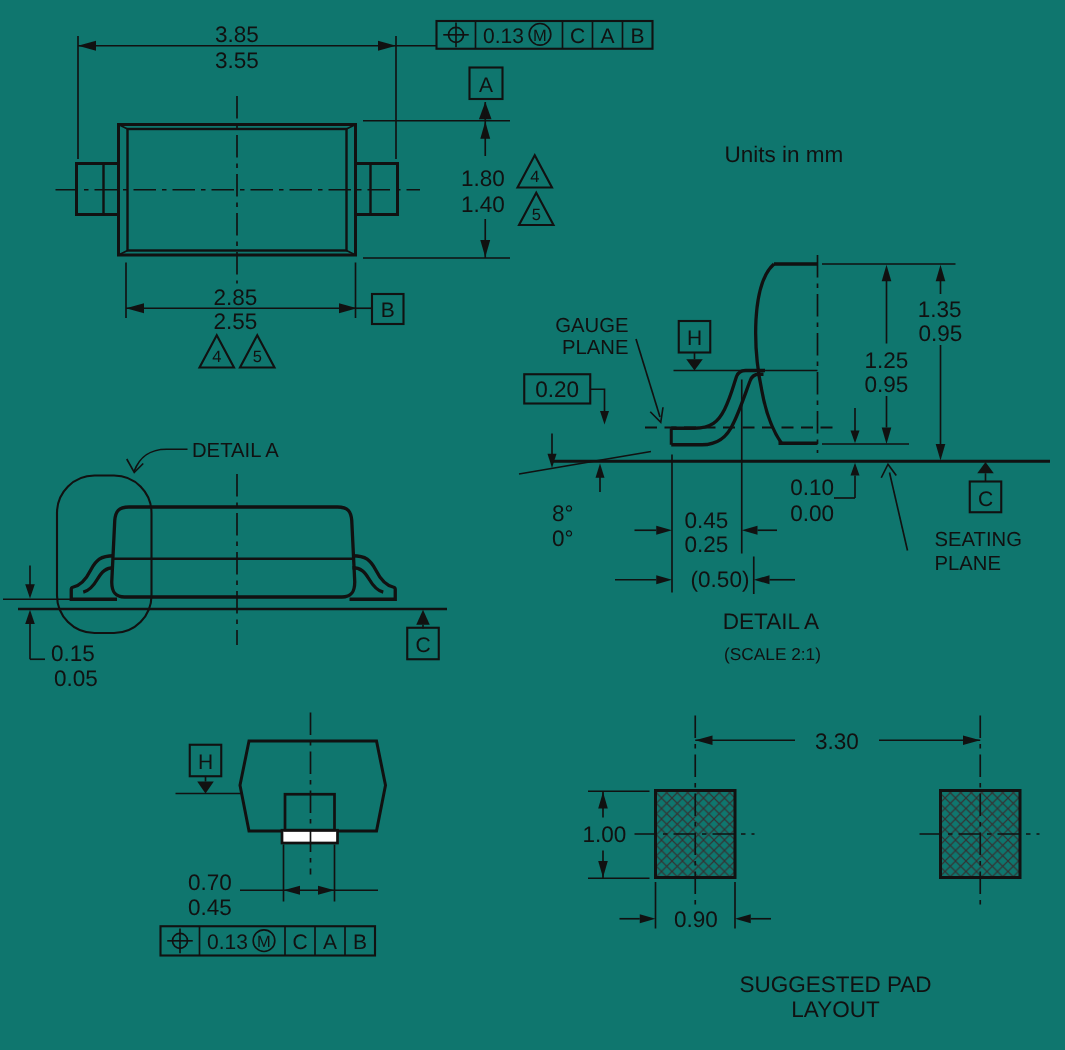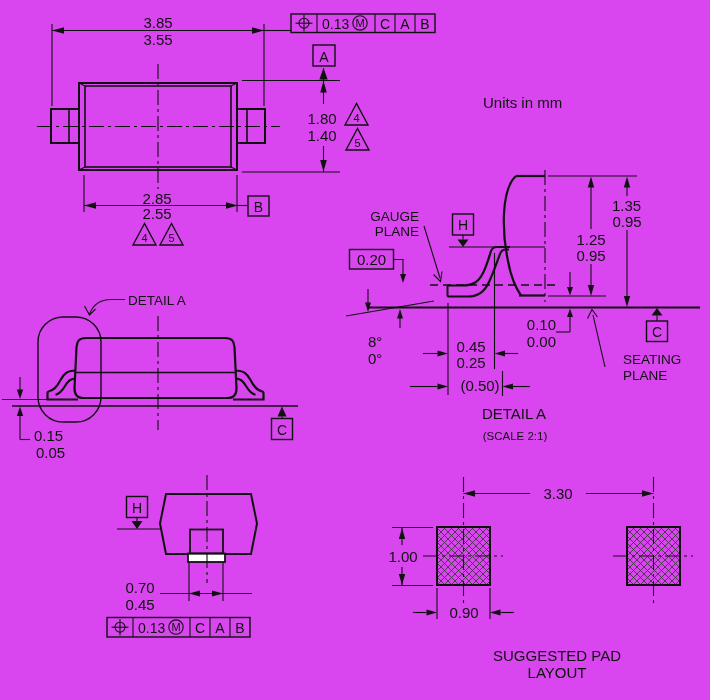--- a/index.html
+++ b/index.html
@@ -1,16 +1,16 @@
 <!DOCTYPE html>
 <html><head>
 <meta charset="utf-8">
 <style>
   html,body{margin:0;padding:0;background:#fff;}
-  .canvas{position:relative;width:710px;height:700px;background:#d946ef;overflow:hidden;}
+  .canvas{position:relative;width:710px;height:700px;background:#0f766e;overflow:hidden;}
   svg{display:block;}
   
   .thick{stroke:#111;stroke-width:2.2;fill:none;}
   .obj{stroke:#111;stroke-width:2;fill:none;}
   .med{stroke:#111;stroke-width:1.6;fill:none;}
   .thin{stroke:#111;stroke-width:1.1;fill:none;}
   .cl{stroke:#111;stroke-width:1.1;fill:none;stroke-dasharray:15 4 3 4;}
   .gdash{stroke:#111;stroke-width:1.3;fill:none;stroke-dasharray:8 5;}
   .arr{fill:#111;stroke:none;}
   .box{stroke:#111;stroke-width:1.4;fill:none;}

